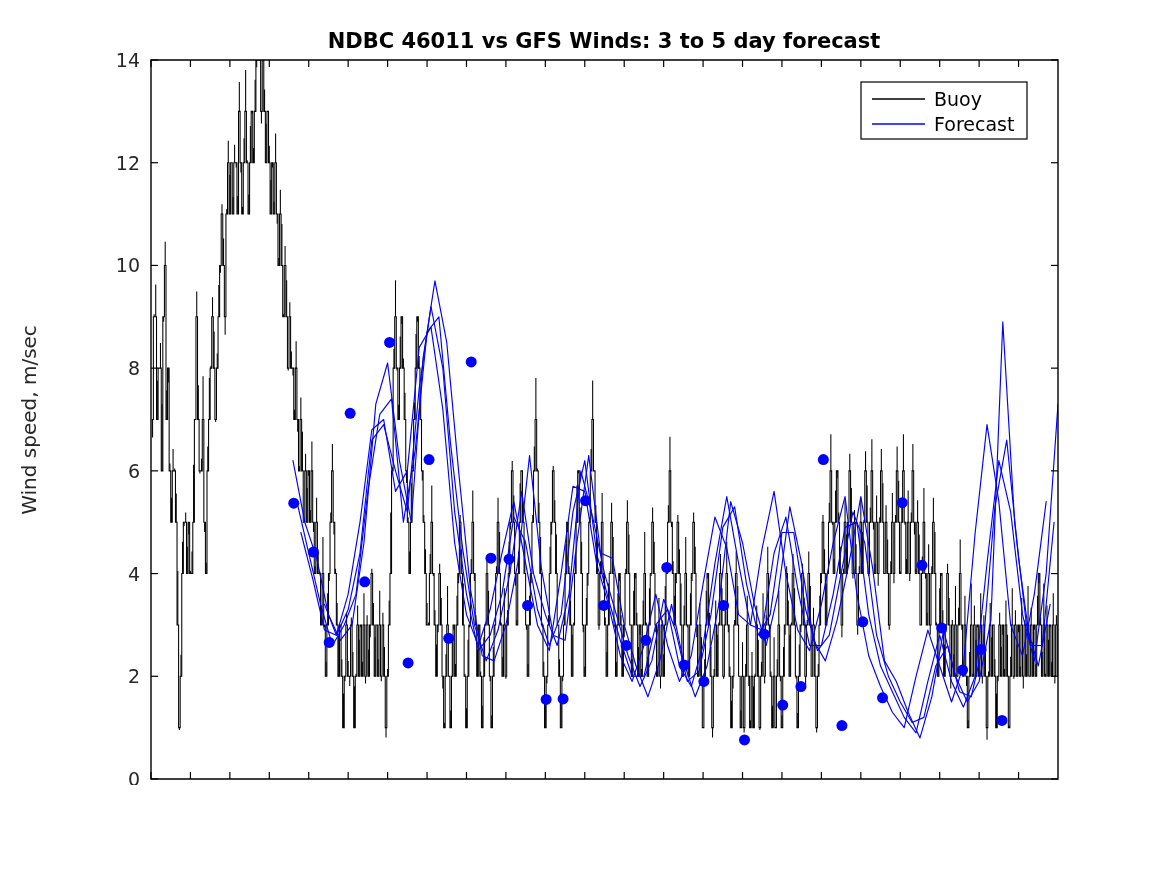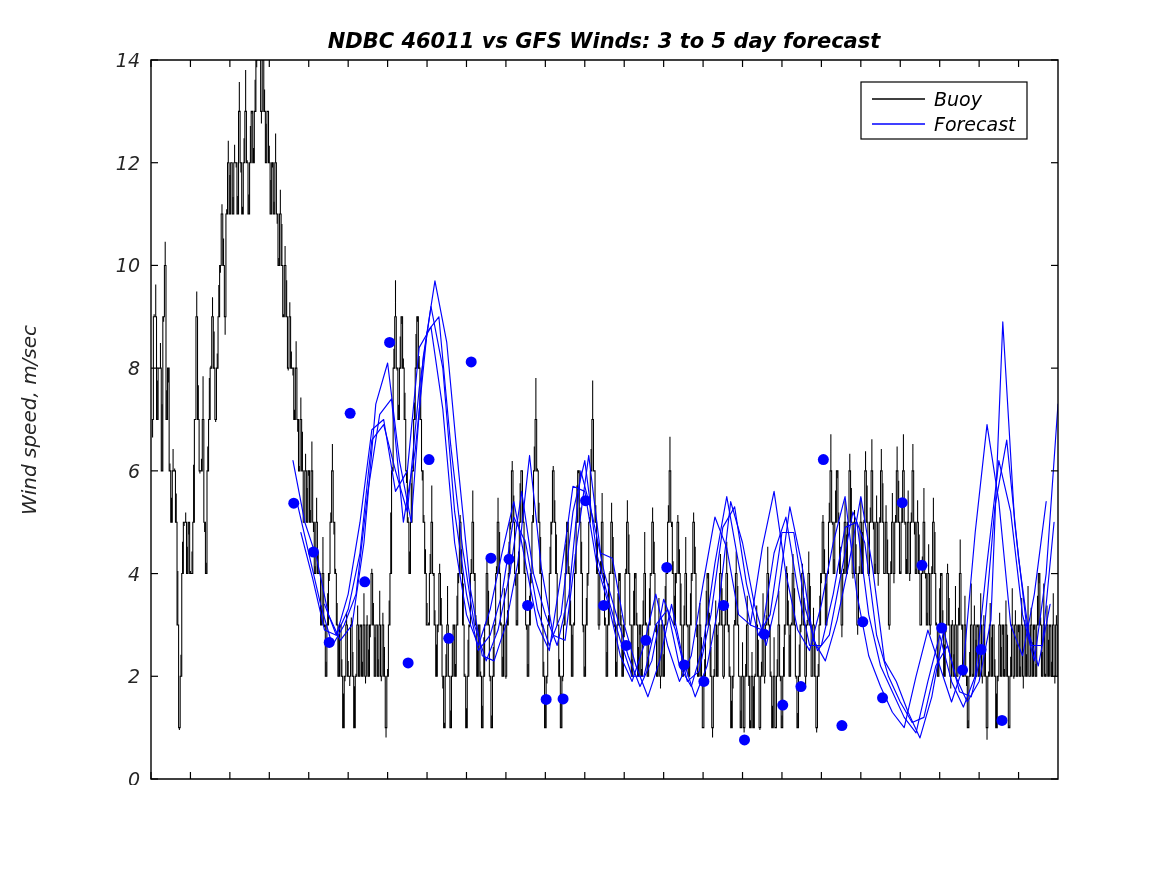--- a/index.html
+++ b/index.html
@@ -7,21 +7,20 @@
     padding: 0;
     background: #ffffff;
   }
   #page {
     position: relative;
     width: 1167px;
     height: 785px;
     background: #ffffff;
     font-family: "DejaVu Sans", sans-serif;
     overflow: hidden;
-    font-style: italic;
   }
   #chart-svg {
     position: absolute;
     left: 0;
     top: 0;
     width: 1167px;
     height: 875px;
   }
   .chart-title {
     font-family: "DejaVu Sans", sans-serif;

